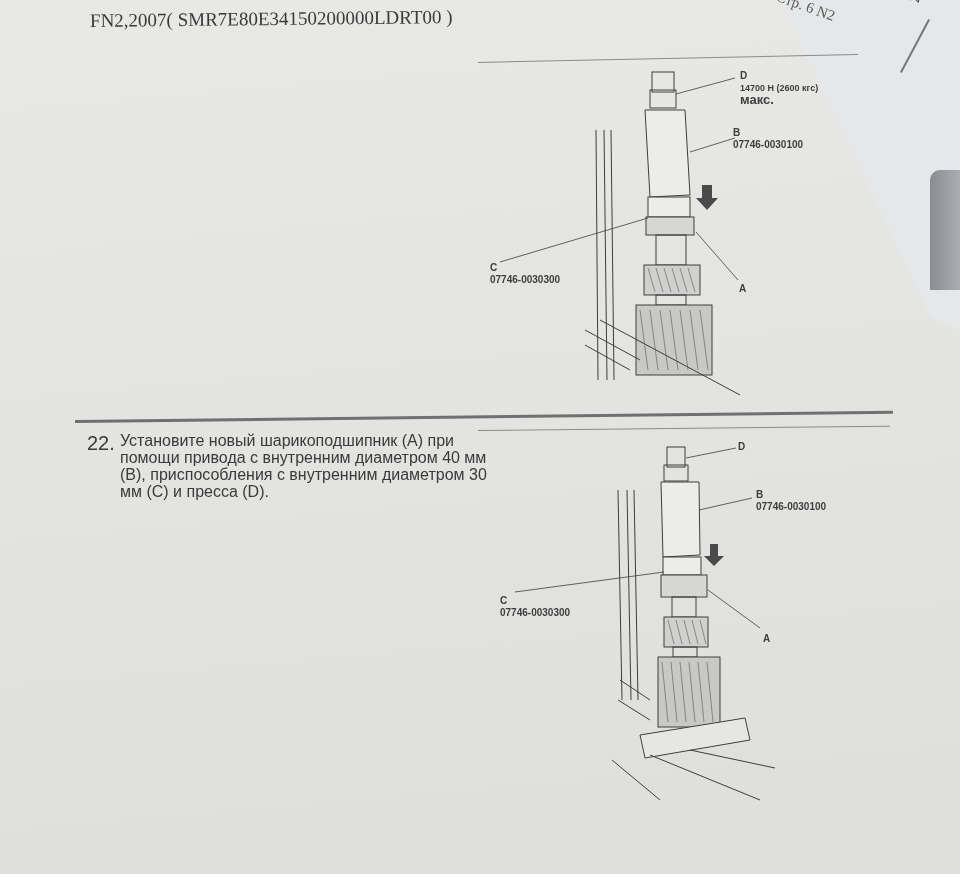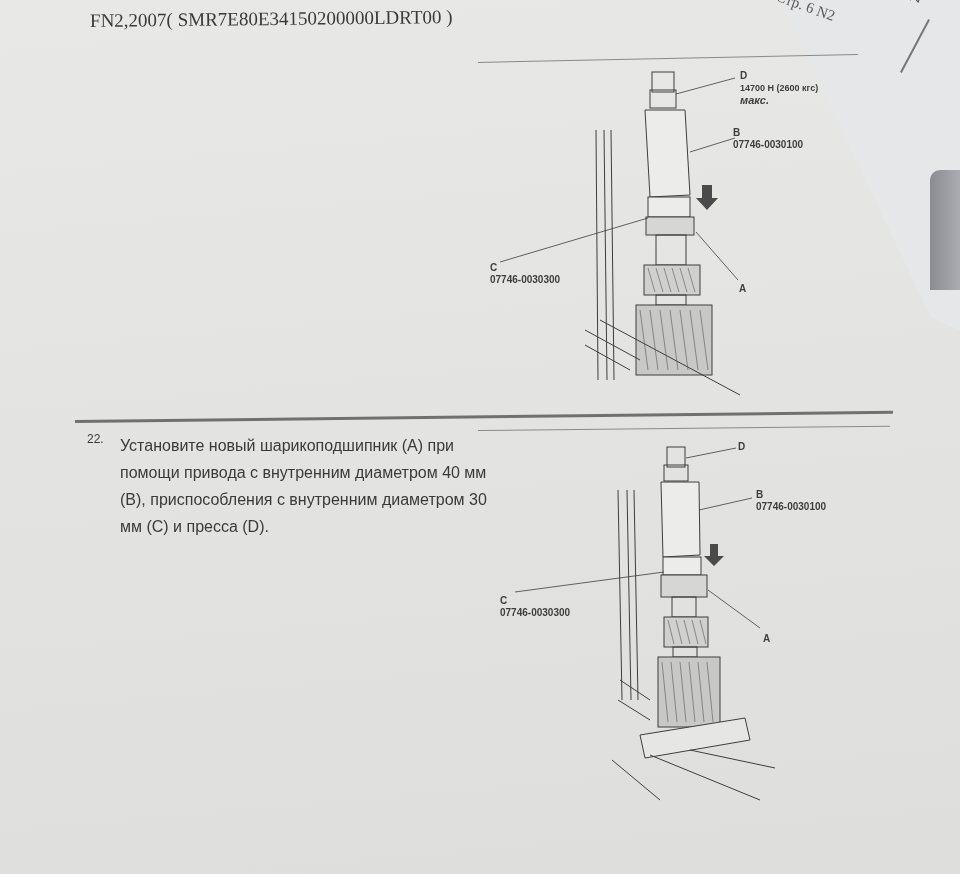--- a/index.html
+++ b/index.html
@@ -42,25 +42,25 @@
     position:absolute; left:885px; top:45px; width:60px; height:2px; background:#777;
     transform: rotate(-62deg);
   }
   .rule {
     position:absolute; background:#6e6e6e;
   }
   .label {
     position:absolute; font-size:10px; color:#3e3e3e; font-weight:bold; line-height:12px;
   }
   .step-num {
-    position:absolute; left:87px; top:432px; font-size:12px; color:#3a3a3a;
+    position:absolute; left:87px; top:432px; font-size:20px; color:#3a3a3a;
   }
   .step-text {
     position:absolute; left:120px; top:432px; width:370px;
-    font-size:16px; line-height:27px; color:#3a3a3a;
+    font-size:16px; line-height:17px; color:#3a3a3a;
   }
   svg { position:absolute; overflow:visible; }
 </style>
 </head>
 <body>
 
 <div class="page"></div>
 
 <div class="curl"></div>
 <div class="sheet-shadow"></div>
@@ -126,21 +126,21 @@
     <line x1="735" y1="78" x2="676" y2="94"></line>
     <line x1="735" y1="138" x2="690" y2="152"></line>
     <line x1="500" y1="262" x2="648" y2="218"></line>
     <line x1="738" y1="280" x2="696" y2="232"></line>
   </g>
 </svg>
 
 <div class="label" style="left:740px; top:70px;">
   <div>D</div>
   <div style="font-size:9px;">14700 Н (2600 кгс)</div>
-  <div style="font-size:11px;font-style:italic;">макс.</div>
+  <div style="font-size:13px;">макс.</div>
 </div>
 <div class="label" style="left:733px; top:127px;">
   <div>B</div>
   <div>07746-0030100</div>
 </div>
 <div class="label" style="left:490px; top:262px;">
   <div>C</div>
   <div>07746-0030300</div>
 </div>
 <div class="label" style="left:739px; top:283px;">

